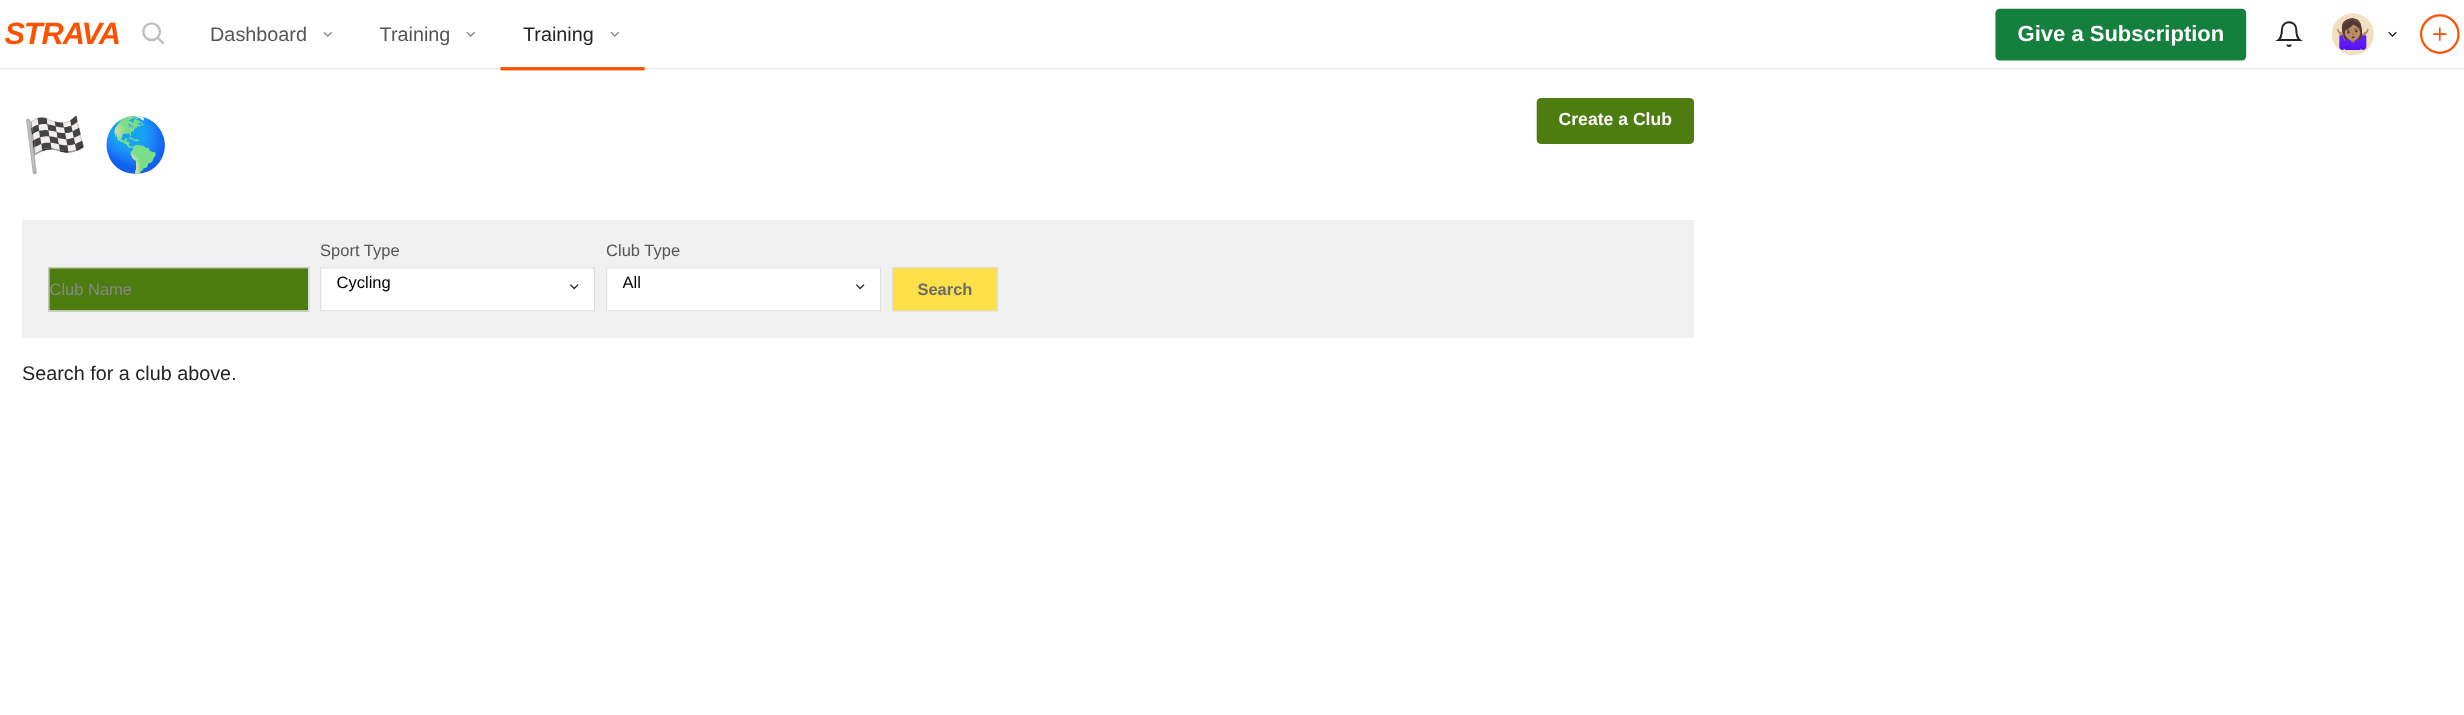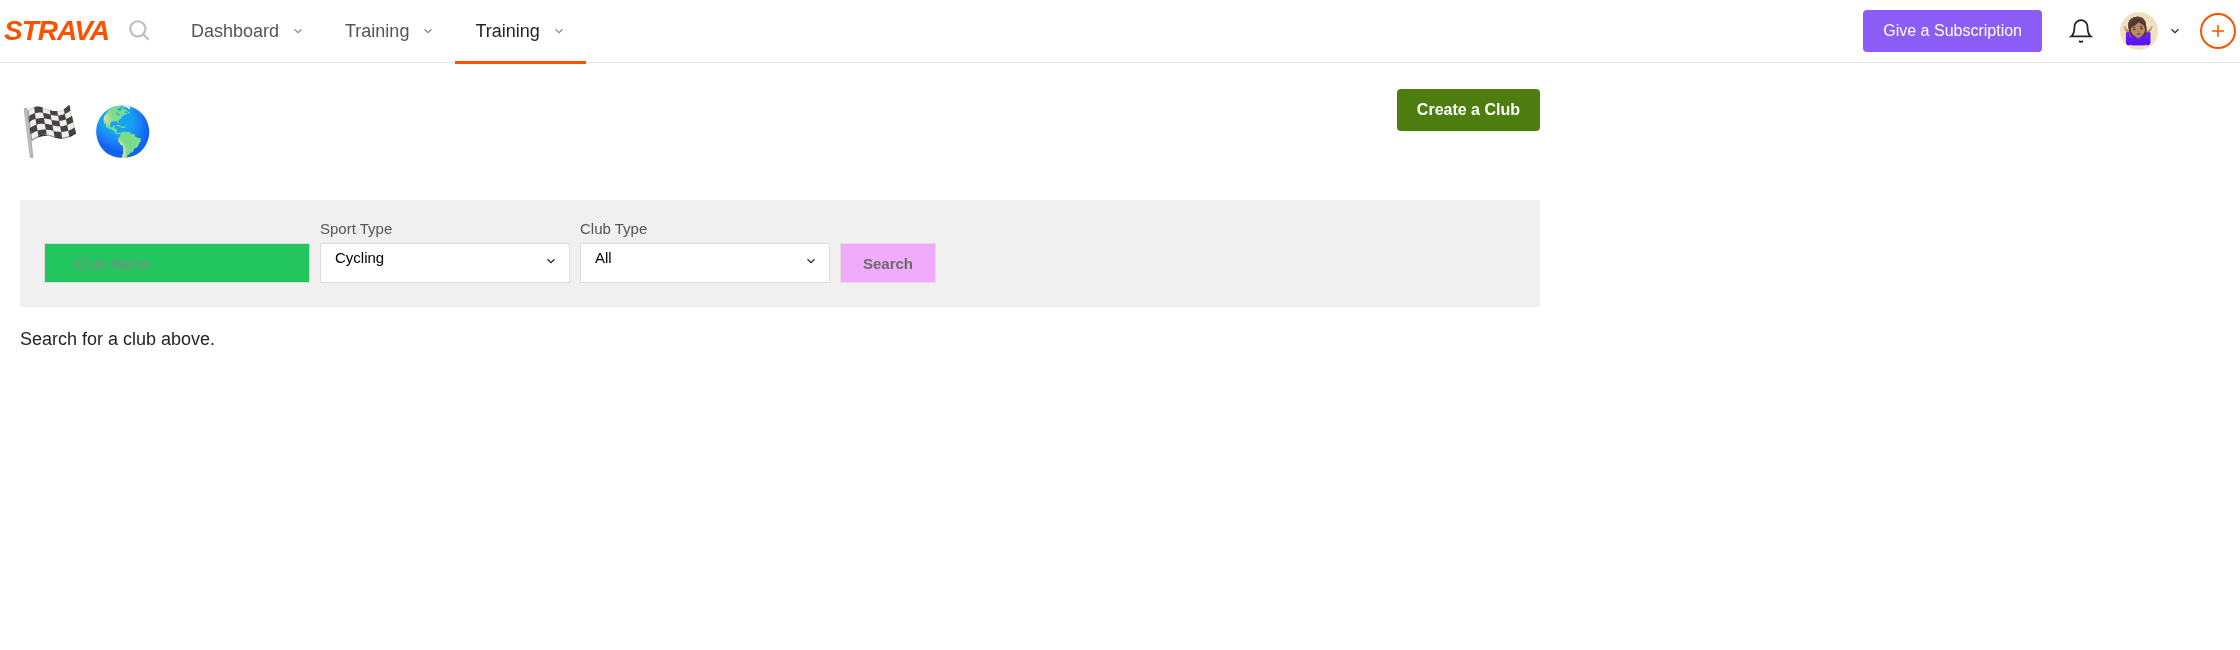--- a/index.html
+++ b/index.html
@@ -62,26 +62,26 @@
       height: 3px;
       background: #fc5200;
     }
     .chevron-down {
       display: inline-flex;
     }
     .spacer {
       flex: 1;
     }
     .give-sub-btn {
-      background: #8b5cf6;
+      background: #15803d;
       color: #fff;
       border: none;
       padding: 12px 20px;
-      font-size: 16px;
-      font-weight: 400;
+      font-size: 20px;
+      font-weight: 700;
       border-radius: 4px;
       cursor: pointer;
     }
     .header-icon {
       cursor: pointer;
       display: inline-flex;
       align-items: center;
       justify-content: center;
       padding: 0 8px;
     }
@@ -162,24 +162,24 @@
       flex-direction: column;
       gap: 6px;
     }
     .field-label {
       font-size: 15px;
       color: #555;
     }
     .text-input {
       height: 40px;
       border: 1px solid #ddd;
-      padding: 0 30px;
+      padding: 0 0;
       font-size: 15px;
-      background: #22c55e;
-      width: 266px;
+      background: #4d7c0f;
+      width: 237px;
     }
     .text-input::placeholder {
       color: #888;
     }
     .select-wrap {
       position: relative;
       width: 250px;
     }
     .select {
       height: 40px;
@@ -195,21 +195,21 @@
     .select-arrow {
       position: absolute;
       right: 12px;
       top: 50%;
       transform: translateY(-50%);
       pointer-events: none;
     }
     .search-btn {
       height: 40px;
       padding: 0 22px;
-      background: #f0abfc;
+      background: #fde047;
       border: 1px solid #ddd;
       color: #6b6b6b;
       font-size: 15px;
       font-weight: 700;
       cursor: pointer;
     }
     .prompt-text {
       margin-top: 22px;
       font-size: 18px;
       color: #242428;

